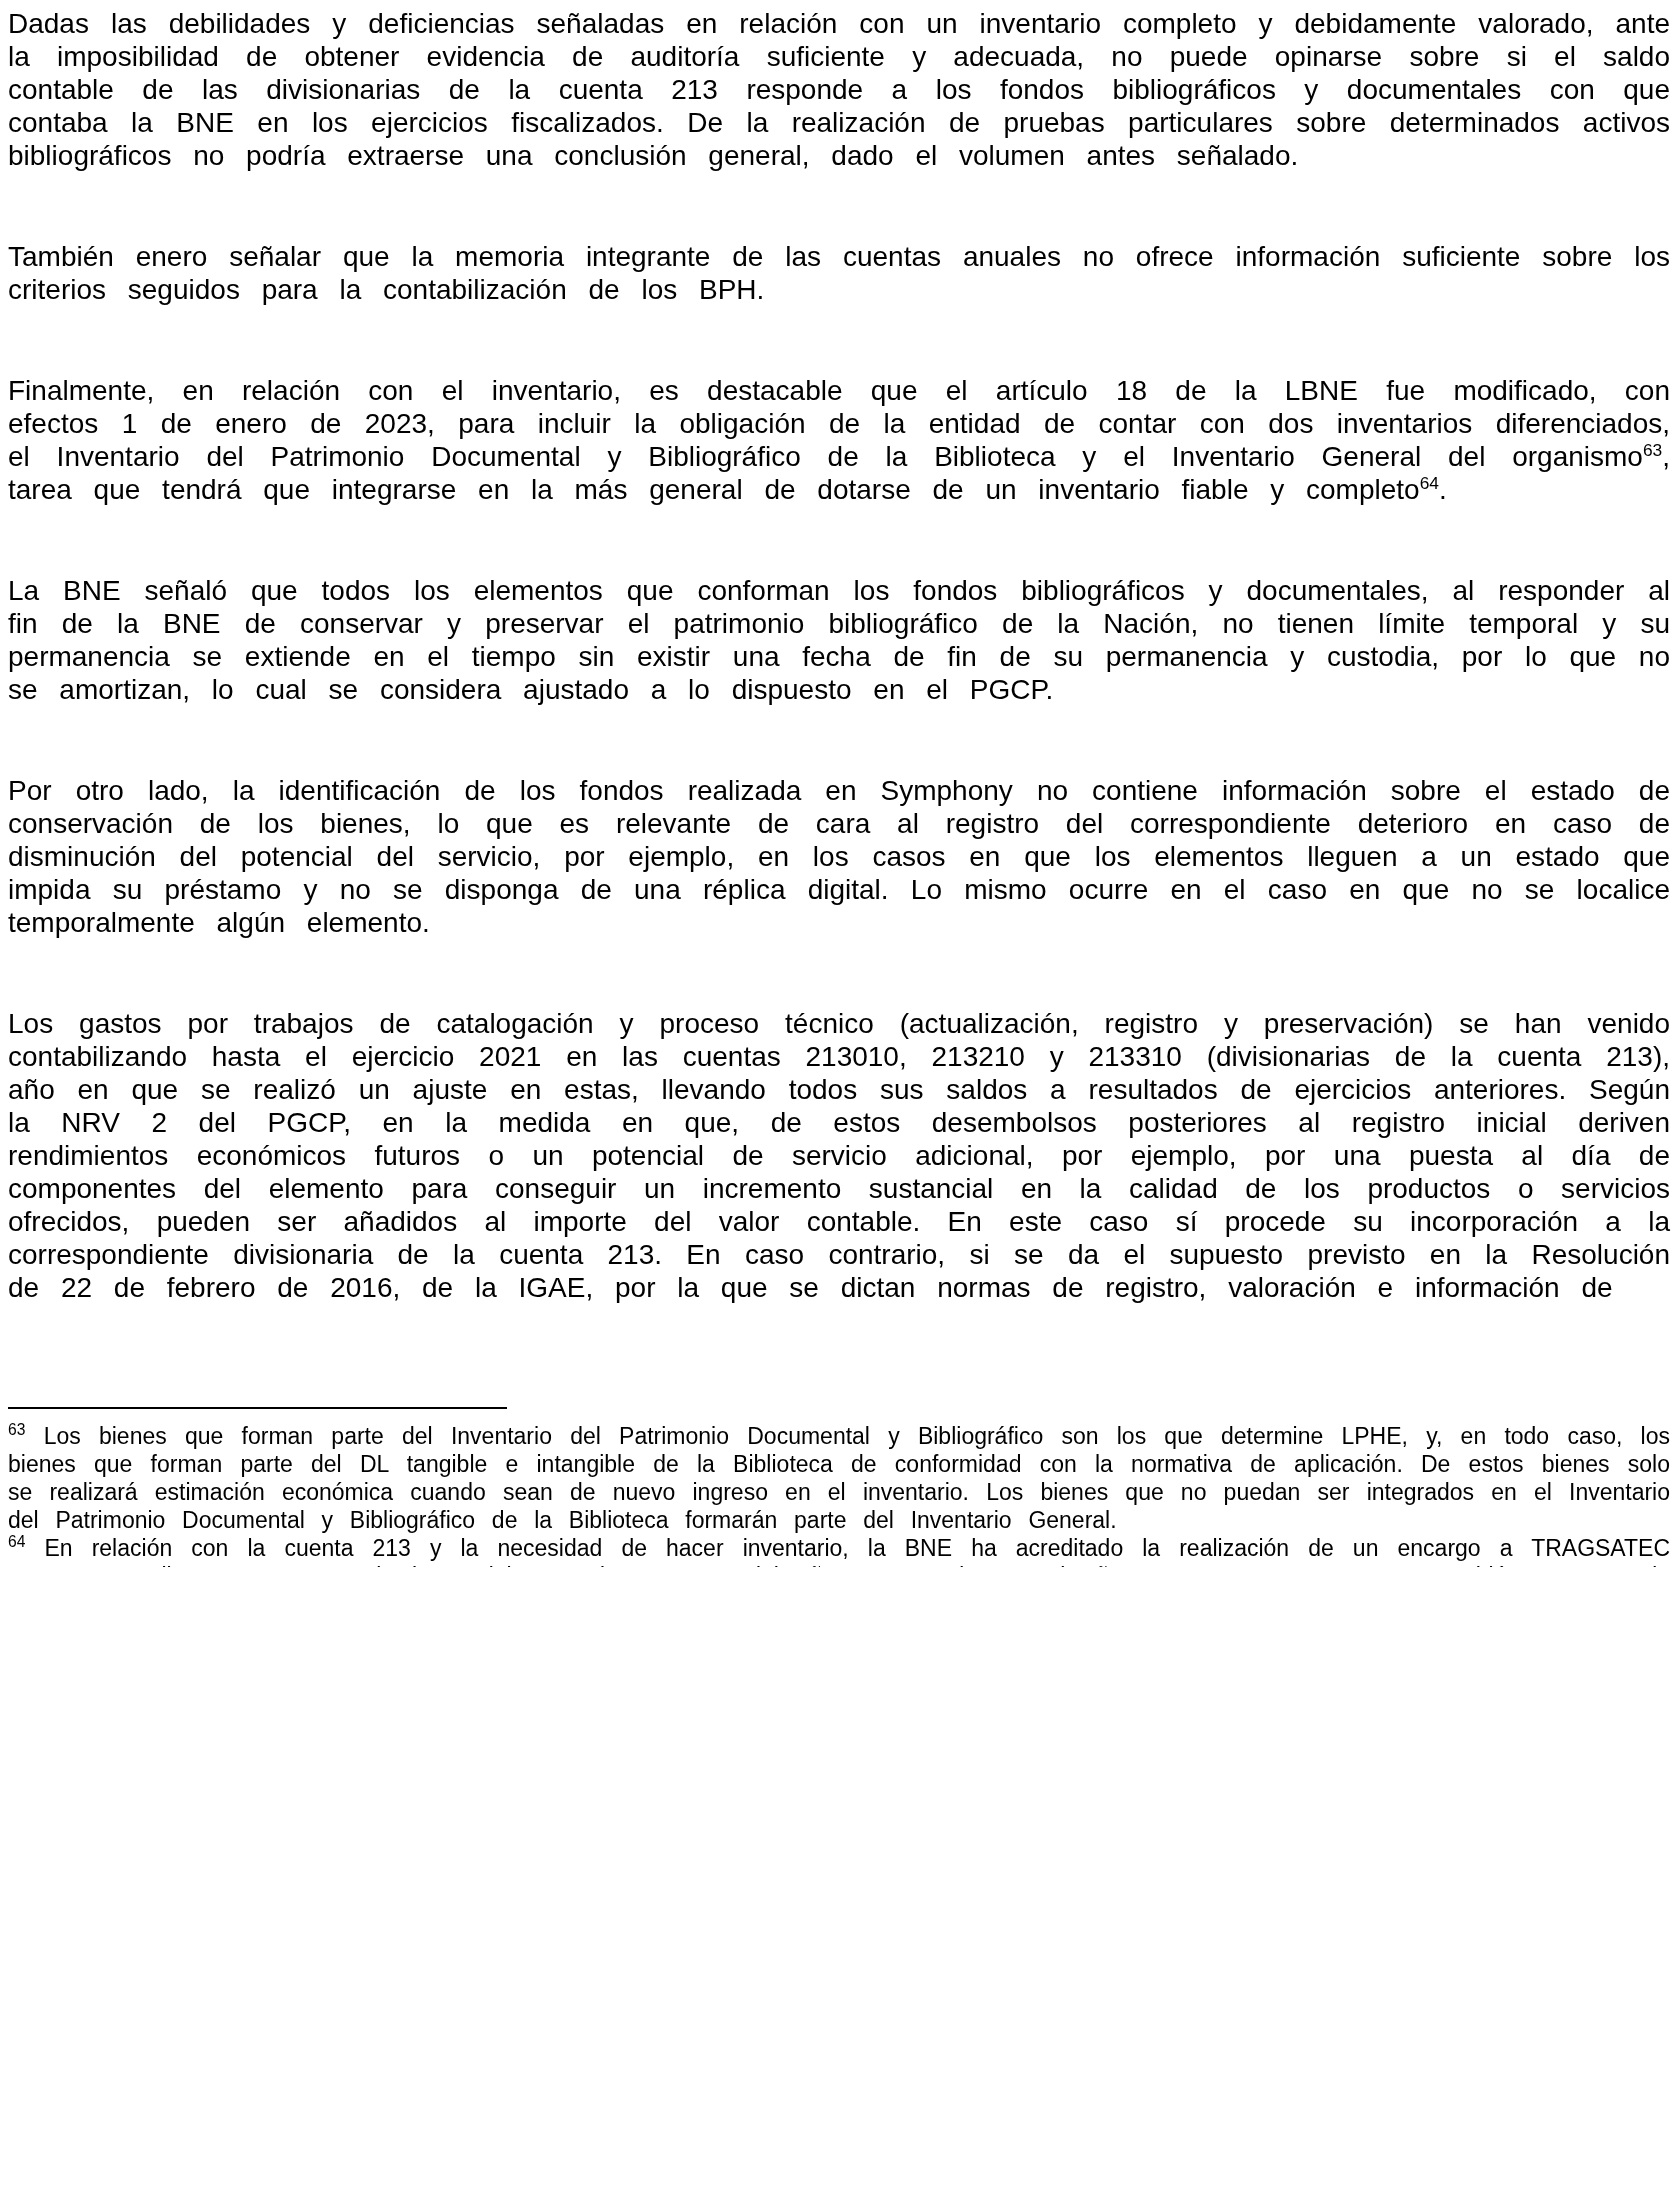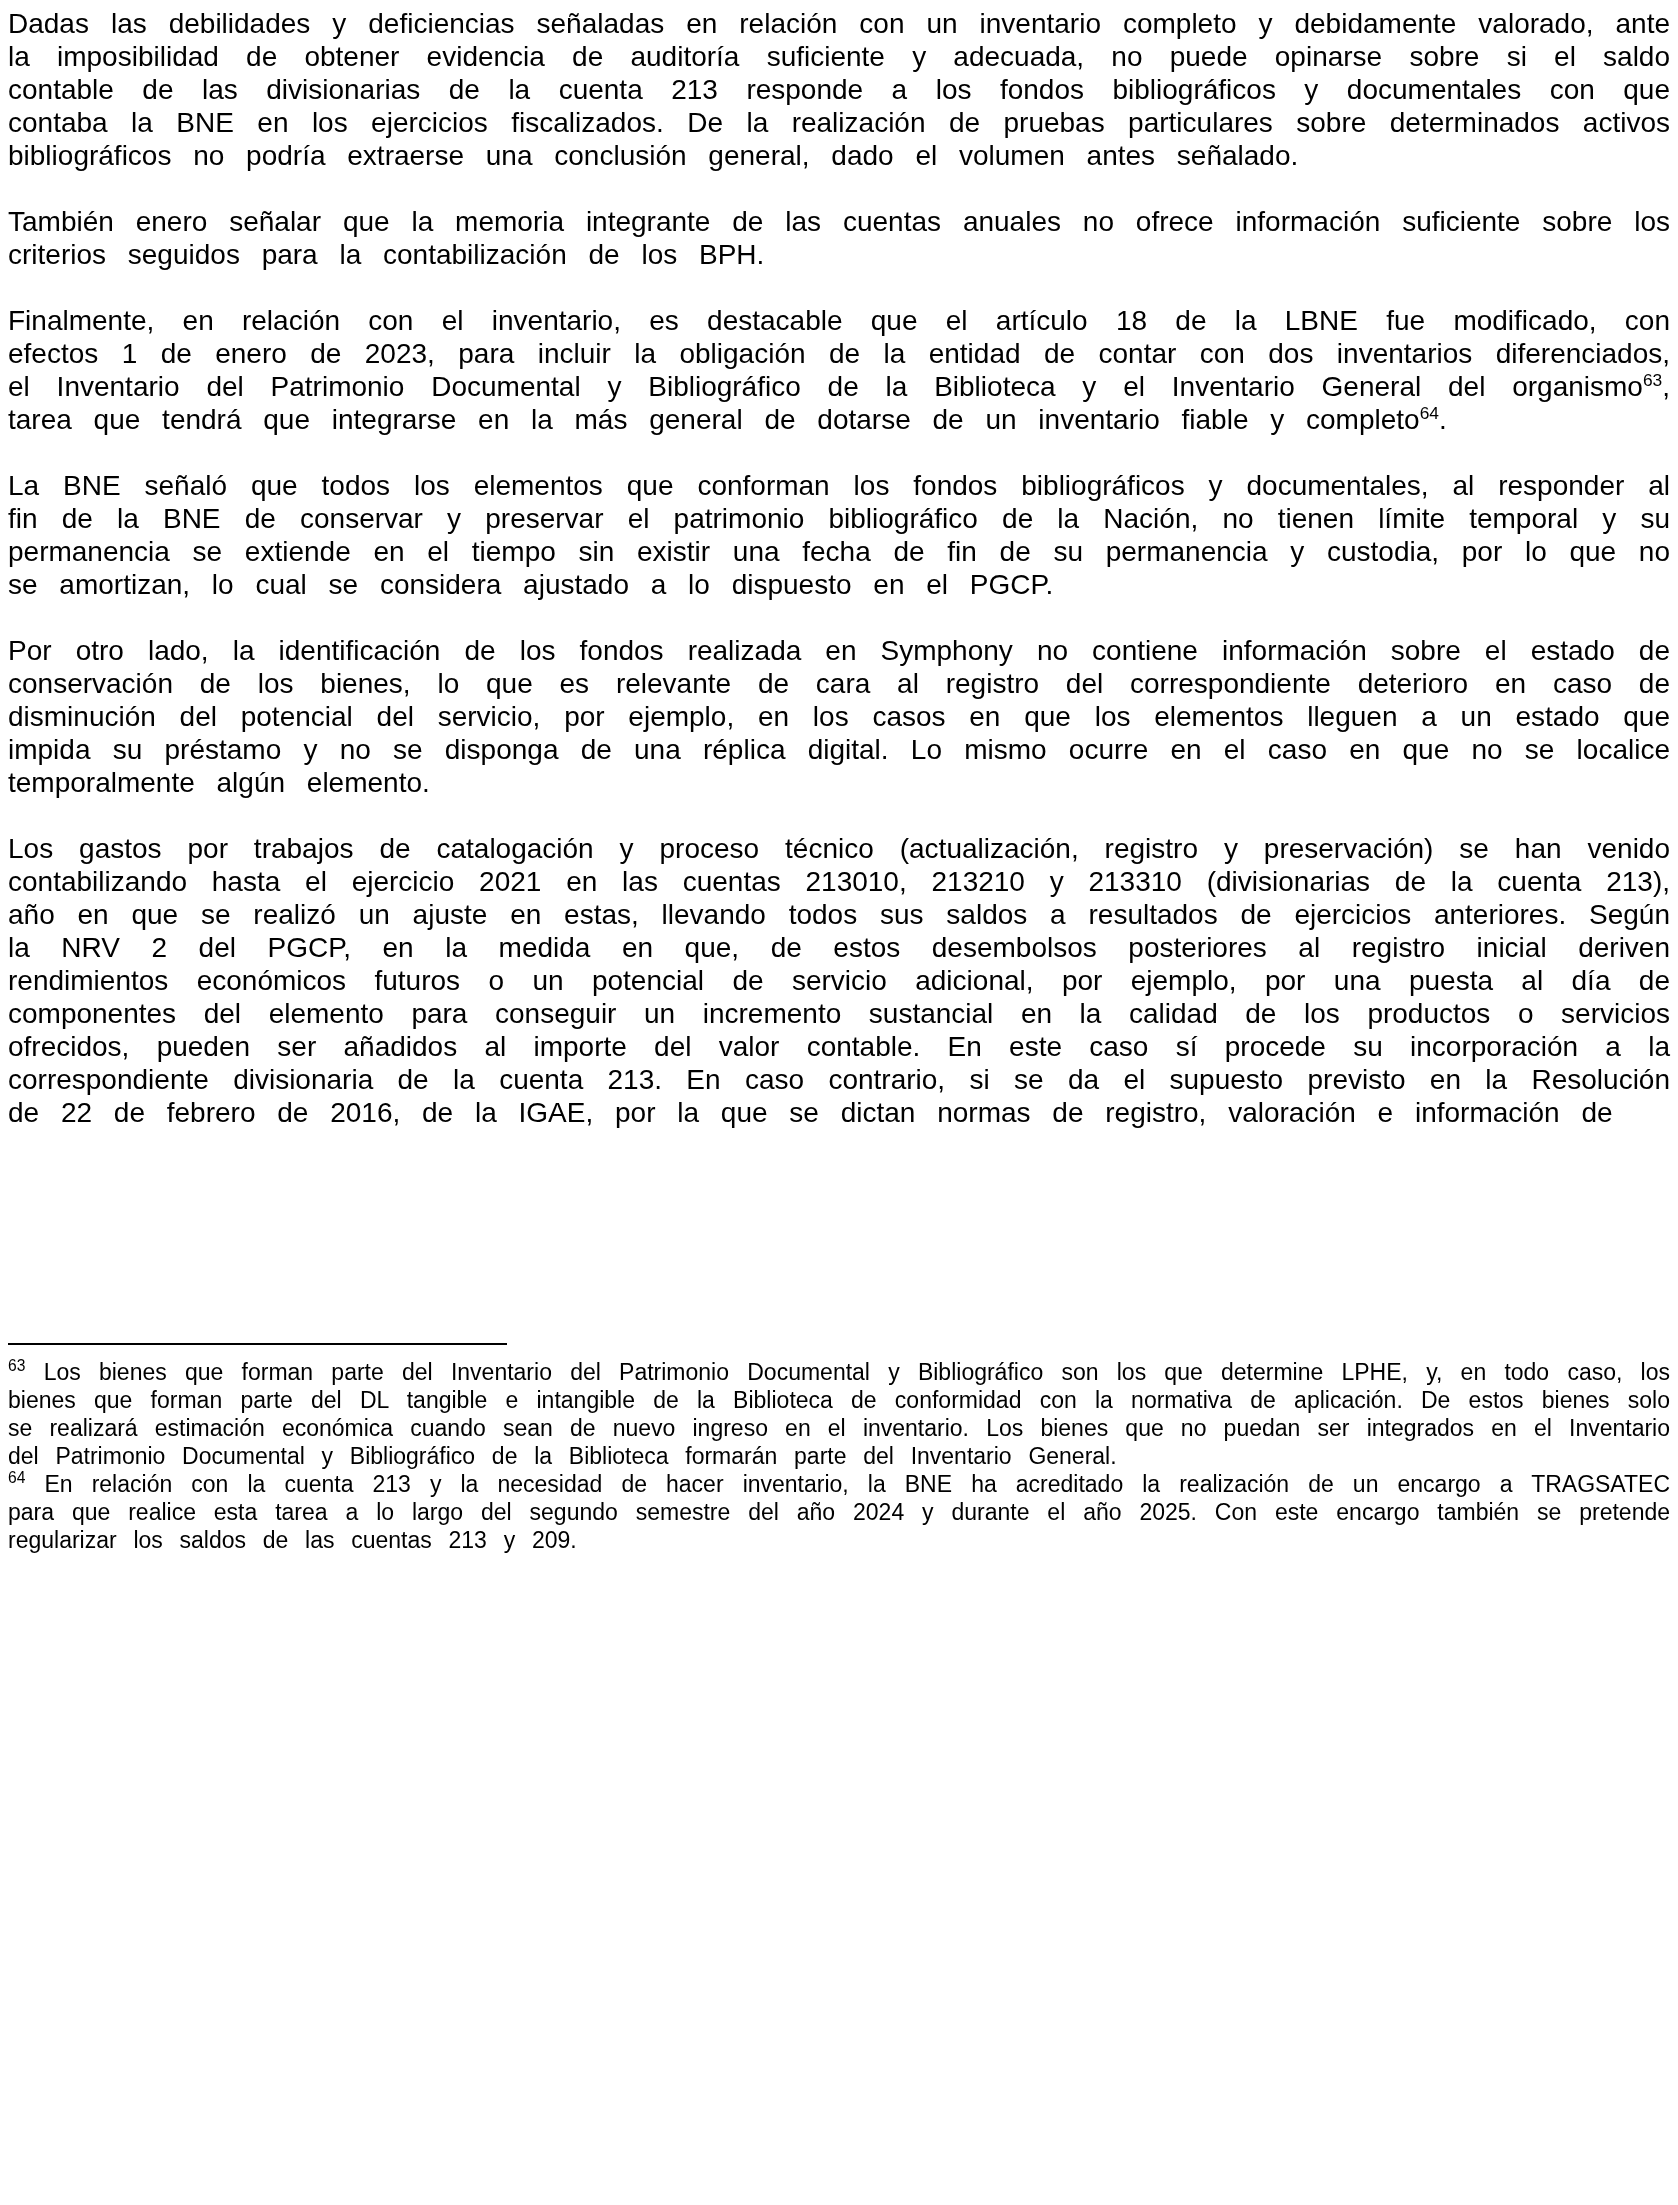--- a/index.html
+++ b/index.html
@@ -10,20 +10,21 @@
     color: #000000;
   }
   .page {
     width: 1678px;
     height: 1567px;
     padding: 6.5px 8px 13px 8px;
     background: #ffffff;
     display: flex;
     flex-direction: column;
     overflow: hidden;
+    gap: 35px;
   }
   .body-p {
     font-size: 28px;
     line-height: 33px;
     text-align: justify;
     word-spacing: 0.5em;
     margin-bottom: 33px;
   }
   .heading {
     display: flex;

